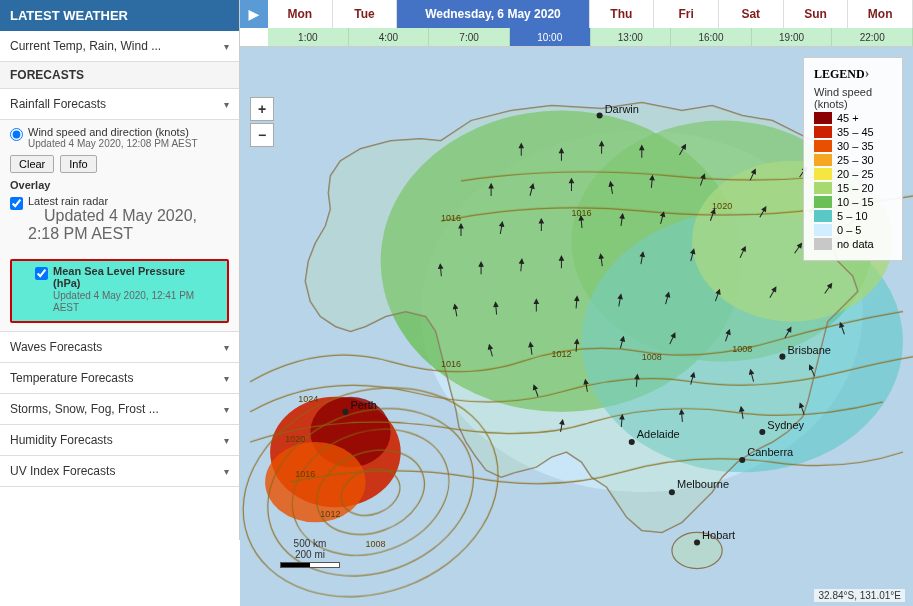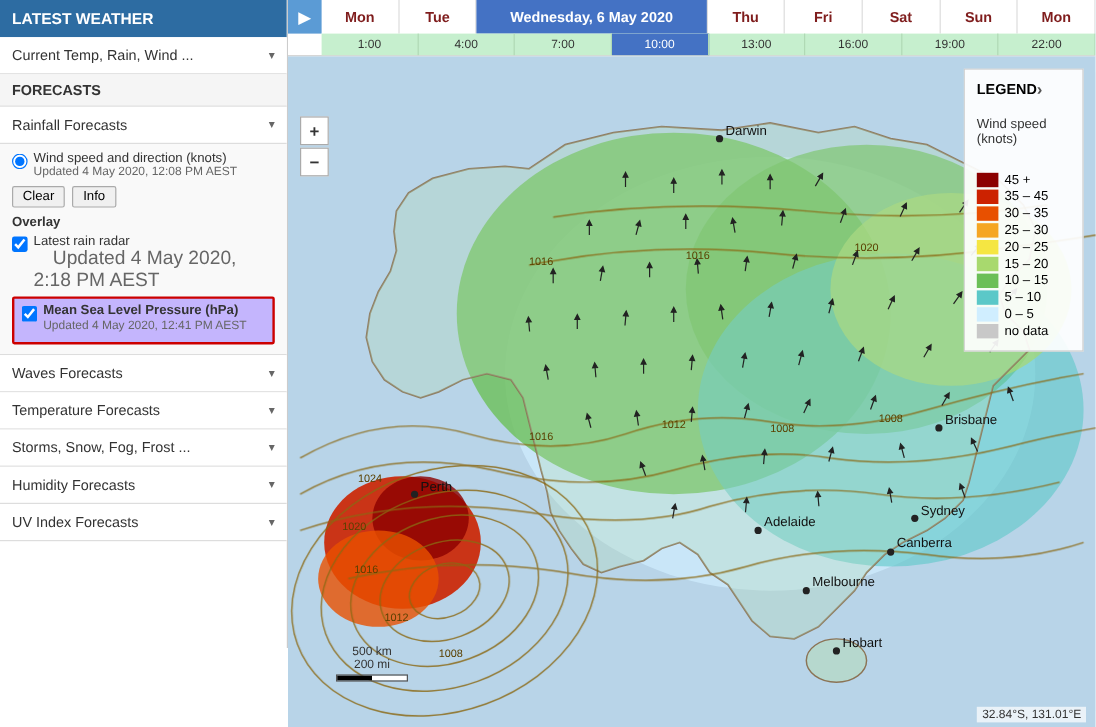--- a/index.html
+++ b/index.html
@@ -126,24 +126,24 @@
     .overlay-item input[type="checkbox"] { margin-top: 2px; }
 
     .overlay-updated {
       font-size: 16px;
       color: #666;
       margin-left: 16px;
     }
 
     .mslp-box {
       border: 2px solid #cc0000;
-      padding: 4px 6px;
-      margin-top: 4px;
+      padding: 4px 23px;
+      margin-top: 16px;
       border-radius: 2px;
-      background: #c4b5fd;
+      background: #5eead4;
     }
 
     .mslp-label {
       font-size: 11px;
       font-weight: bold;
       color: #333;
     }
 
     .mslp-updated {
       font-size: 10px;
@@ -250,29 +250,30 @@
       background: rgba(255,255,255,0.92);
       border: 1px solid #ccc;
       padding: 8px 10px;
       font-size: 11px;
       min-width: 100px;
       z-index: 10;
     }
 
     .legend-title {
       font-weight: bold;
-      margin-bottom: 16px;
+      margin-bottom: 4px;
       font-size: 12px;
       display: flex;
       align-items: center;
+      font-family: Liberation Serif, serif;
     }
 
     .legend-subtitle {
       font-size: 11px;
-      margin-bottom: 22px;
+      margin-bottom: 2px;
       color: #333;
     }
 
     .legend-item {
       display: flex;
       align-items: center;
       gap: 5px;
       margin-bottom: 2px;
       font-size: 11px;
     }

